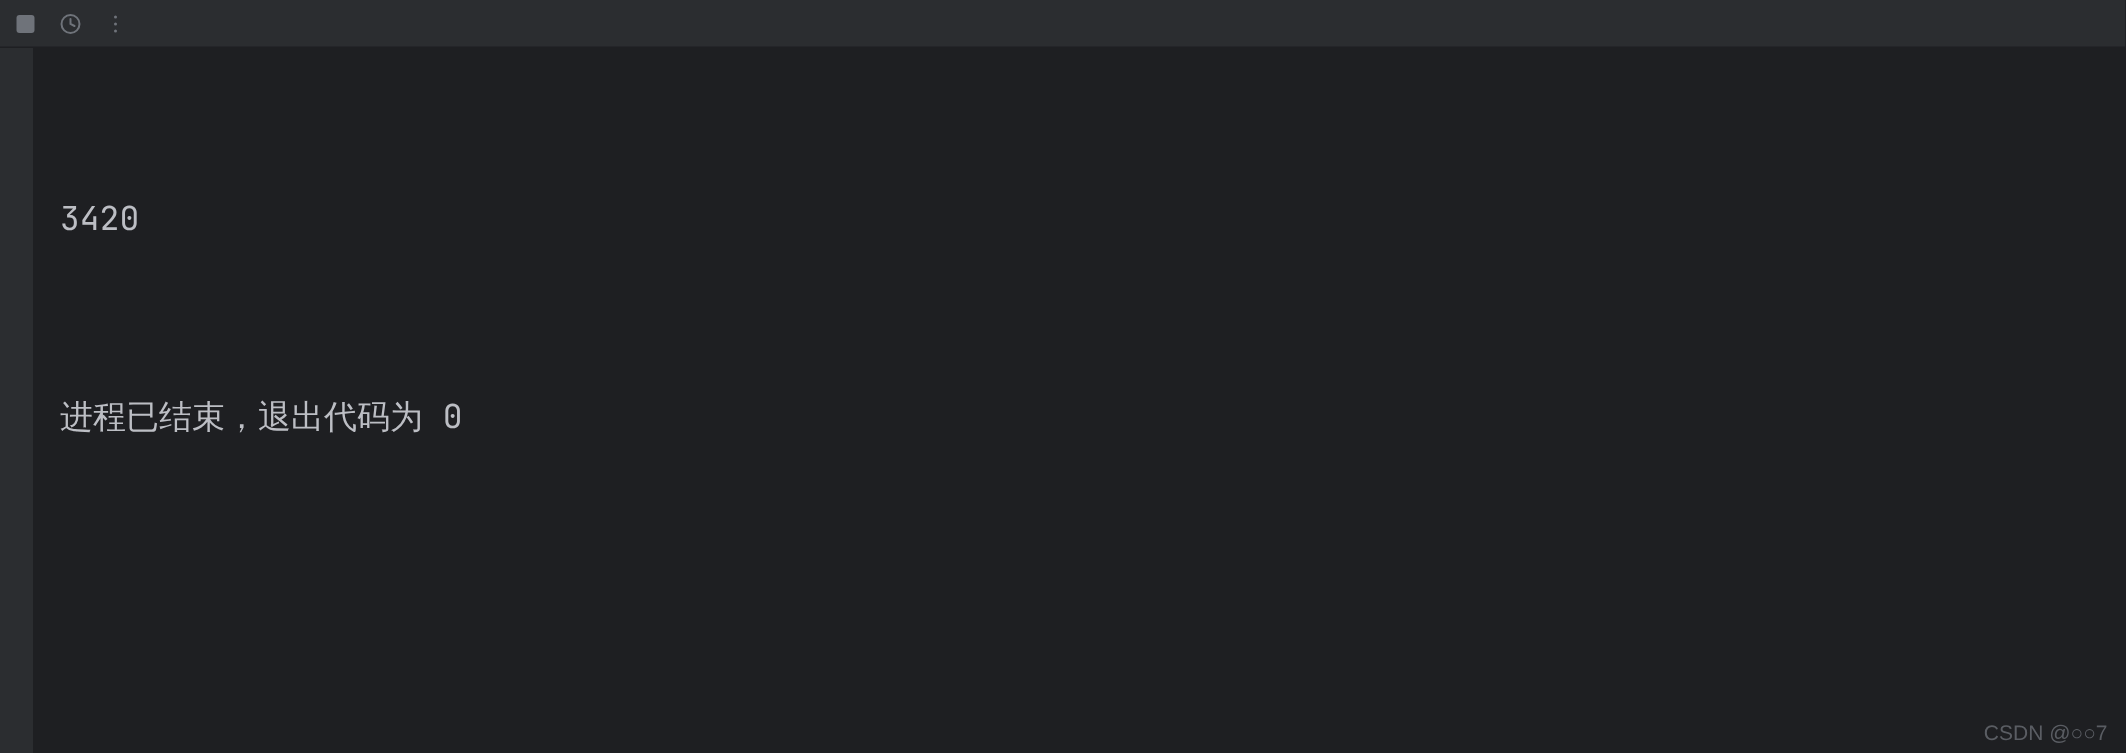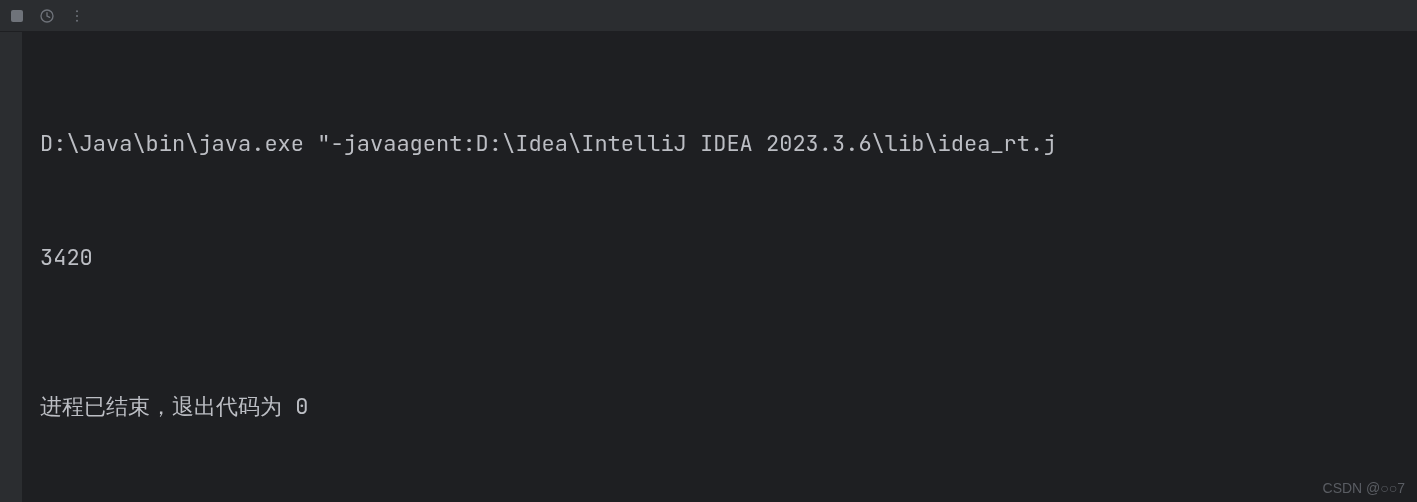--- a/index.html
+++ b/index.html
@@ -53,21 +53,21 @@
     }
     .command-line {
       color: #bcbec4;
     }
     .output-value {
       color: #bcbec4;
       margin-top: 2px;
     }
     .exit-message {
       color: #bcbec4;
-      margin-top: 37px;
+      margin-top: 20px;
       font-family: "Microsoft YaHei", "JetBrains Mono", monospace;
     }
     .watermark {
       position: absolute;
       bottom: 6px;
       right: 12px;
       font-size: 14px;
       color: #5a5d63;
       font-family: Arial, sans-serif;
       text-align: right;
@@ -99,19 +99,18 @@
       <circle cx="12" cy="5" r="1.5"></circle>
       <circle cx="12" cy="12" r="1.5"></circle>
       <circle cx="12" cy="19" r="1.5"></circle>
     </svg>
   </div>
 </div>
 
 <div class="gutter"></div>
 
 <div class="console-area">
-  <div class="command-line">D:\Java\bin\java.exe "-javaagent:D:\Idea\IntelliJ IDEA 2023.3.6\lib\idea_rt.j</div>
   <div class="output-value">3420</div>
   <div class="exit-message">进程已结束，退出代码为 0</div>
   
 </div>
 
 <div class="watermark">CSDN @○○7</div>
 
 </body></html>

